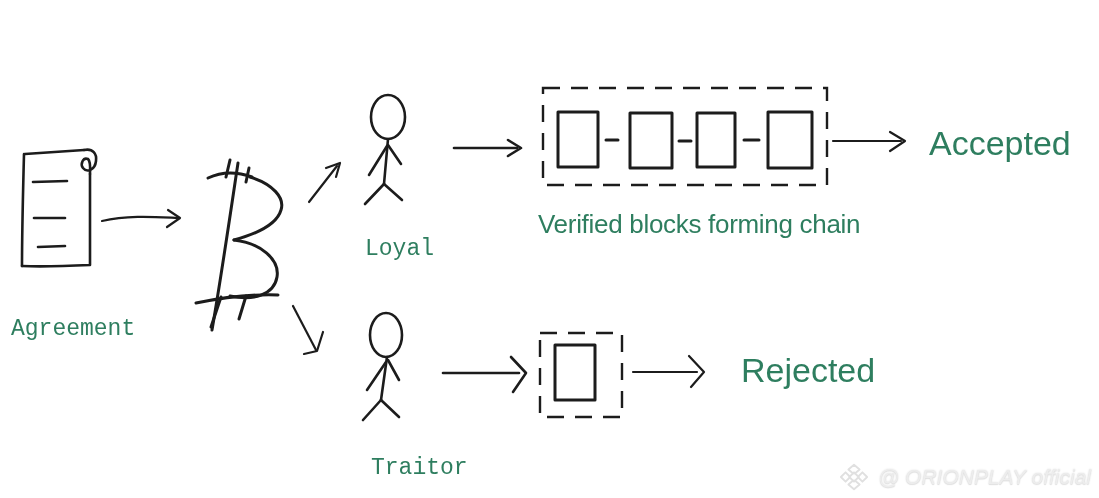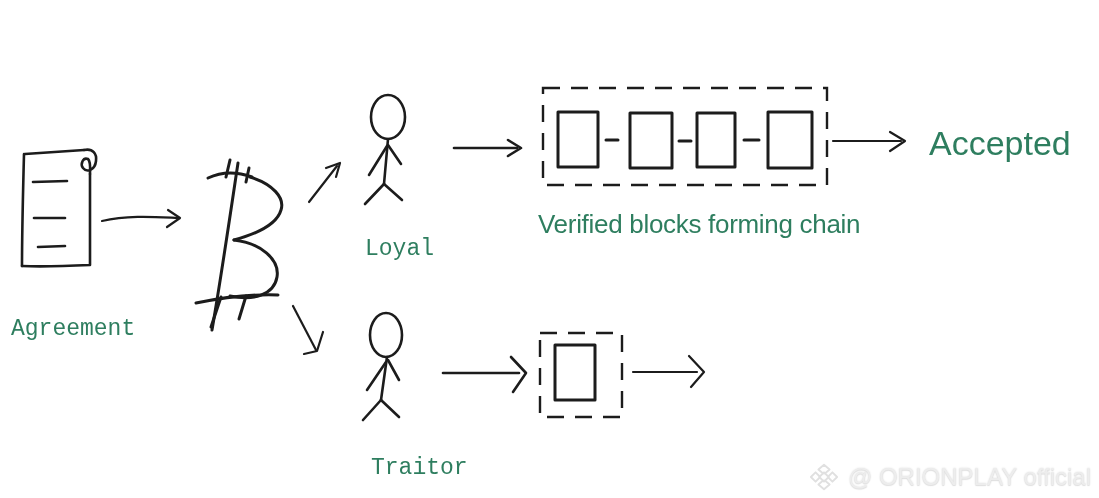--- a/index.html
+++ b/index.html
@@ -50,23 +50,24 @@
   .lbl-md{font-size:26px;letter-spacing:-0.3px;}
   .lbl-lg{font-size:34px;text-align:center;}
   .watermark{
     position:absolute;
     right:8px;
     bottom:6px;
     display:flex;
     align-items:center;
     gap:7px;
     color:var(--watermark-gray);
-    font-size:24px;
+    font-size:21px;
     text-shadow:0 0 2px #d9d9d9, 0 1px 1px #e2e2e2;
     user-select:none;
+    font-style:italic;
   }
   .watermark svg{display:block;}
 </style>
 </head>
 <body>
 
 <div class="stage">
 
   <svg class="sketch" viewBox="0 0 1099 498" aria-hidden="true">
 
@@ -166,20 +167,21 @@
 
   <div class="lbl lbl-sm" style="left:365px;top:237px;">Loyal</div>
 
   <div class="lbl lbl-sm" style="left:371px;top:456px;">Traitor</div>
 
   <div class="lbl lbl-md" style="left:538px;top:210px;">Verified blocks forming chain</div>
 
 
   <div class="lbl lbl-lg" style="left:929px;top:125px;">Accepted</div>
 
+  <div class="lbl lbl-lg" style="left:741px;top:352px;">Rejected</div>
 
   <div class="watermark">
     <svg width="34" height="30" viewBox="0 0 36 32">
       <g stroke="#e0e0e0" stroke-width="2" fill="rgba(255,255,255,0.65)" stroke-linejoin="round">
         <path d="M18,3 L24,8 L18,13 L12,8 Z"></path>
         <path d="M18,19 L24,24 L18,29 L12,24 Z"></path>
         <path d="M9,11 L14,16 L9,21 L4,16 Z"></path>
         <path d="M27,11 L32,16 L27,21 L22,16 Z"></path>
         <path d="M18,11 L23,16 L18,21 L13,16 Z"></path>
       </g>

